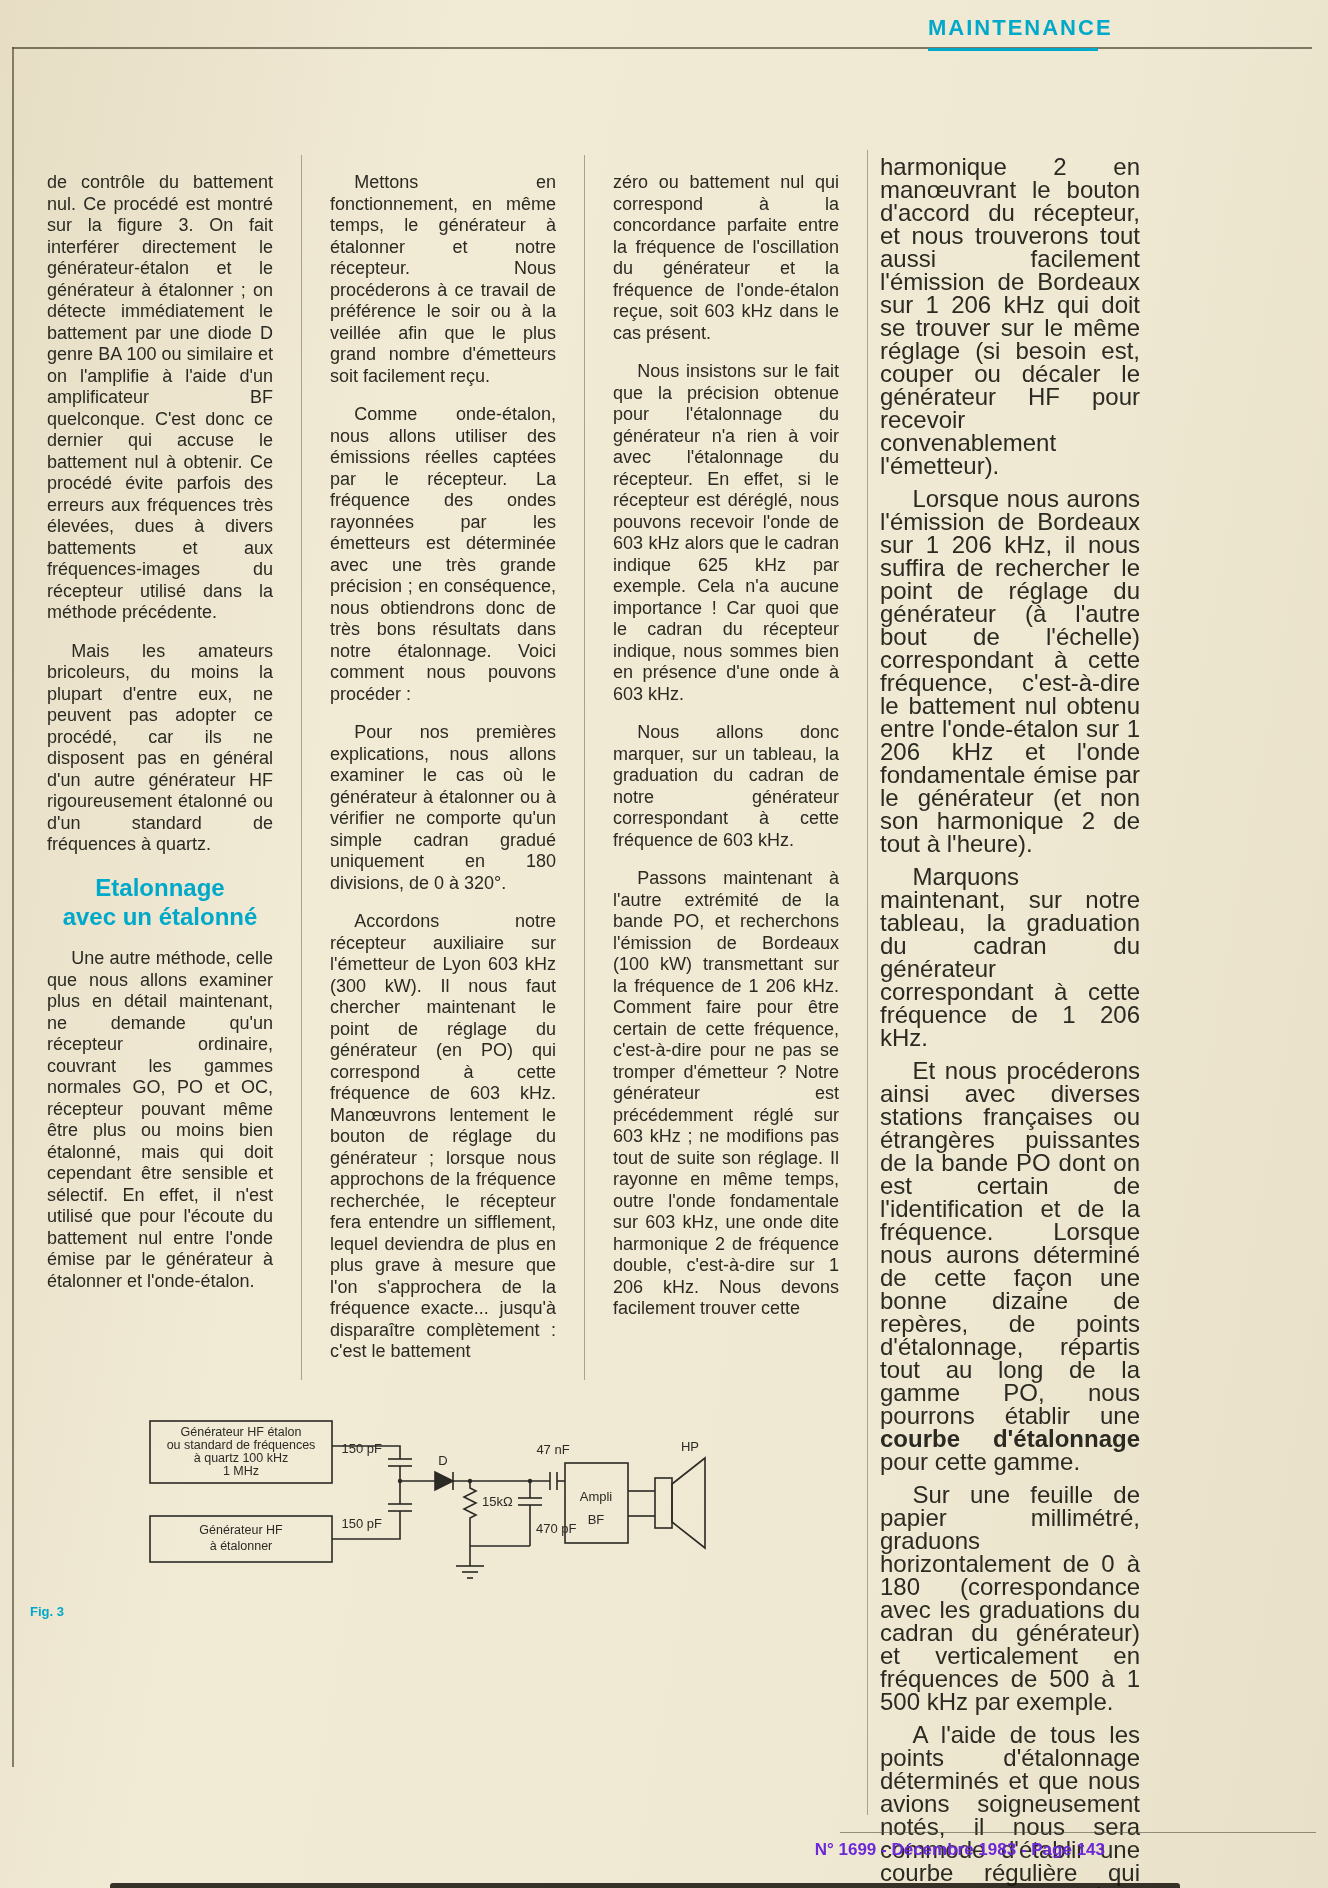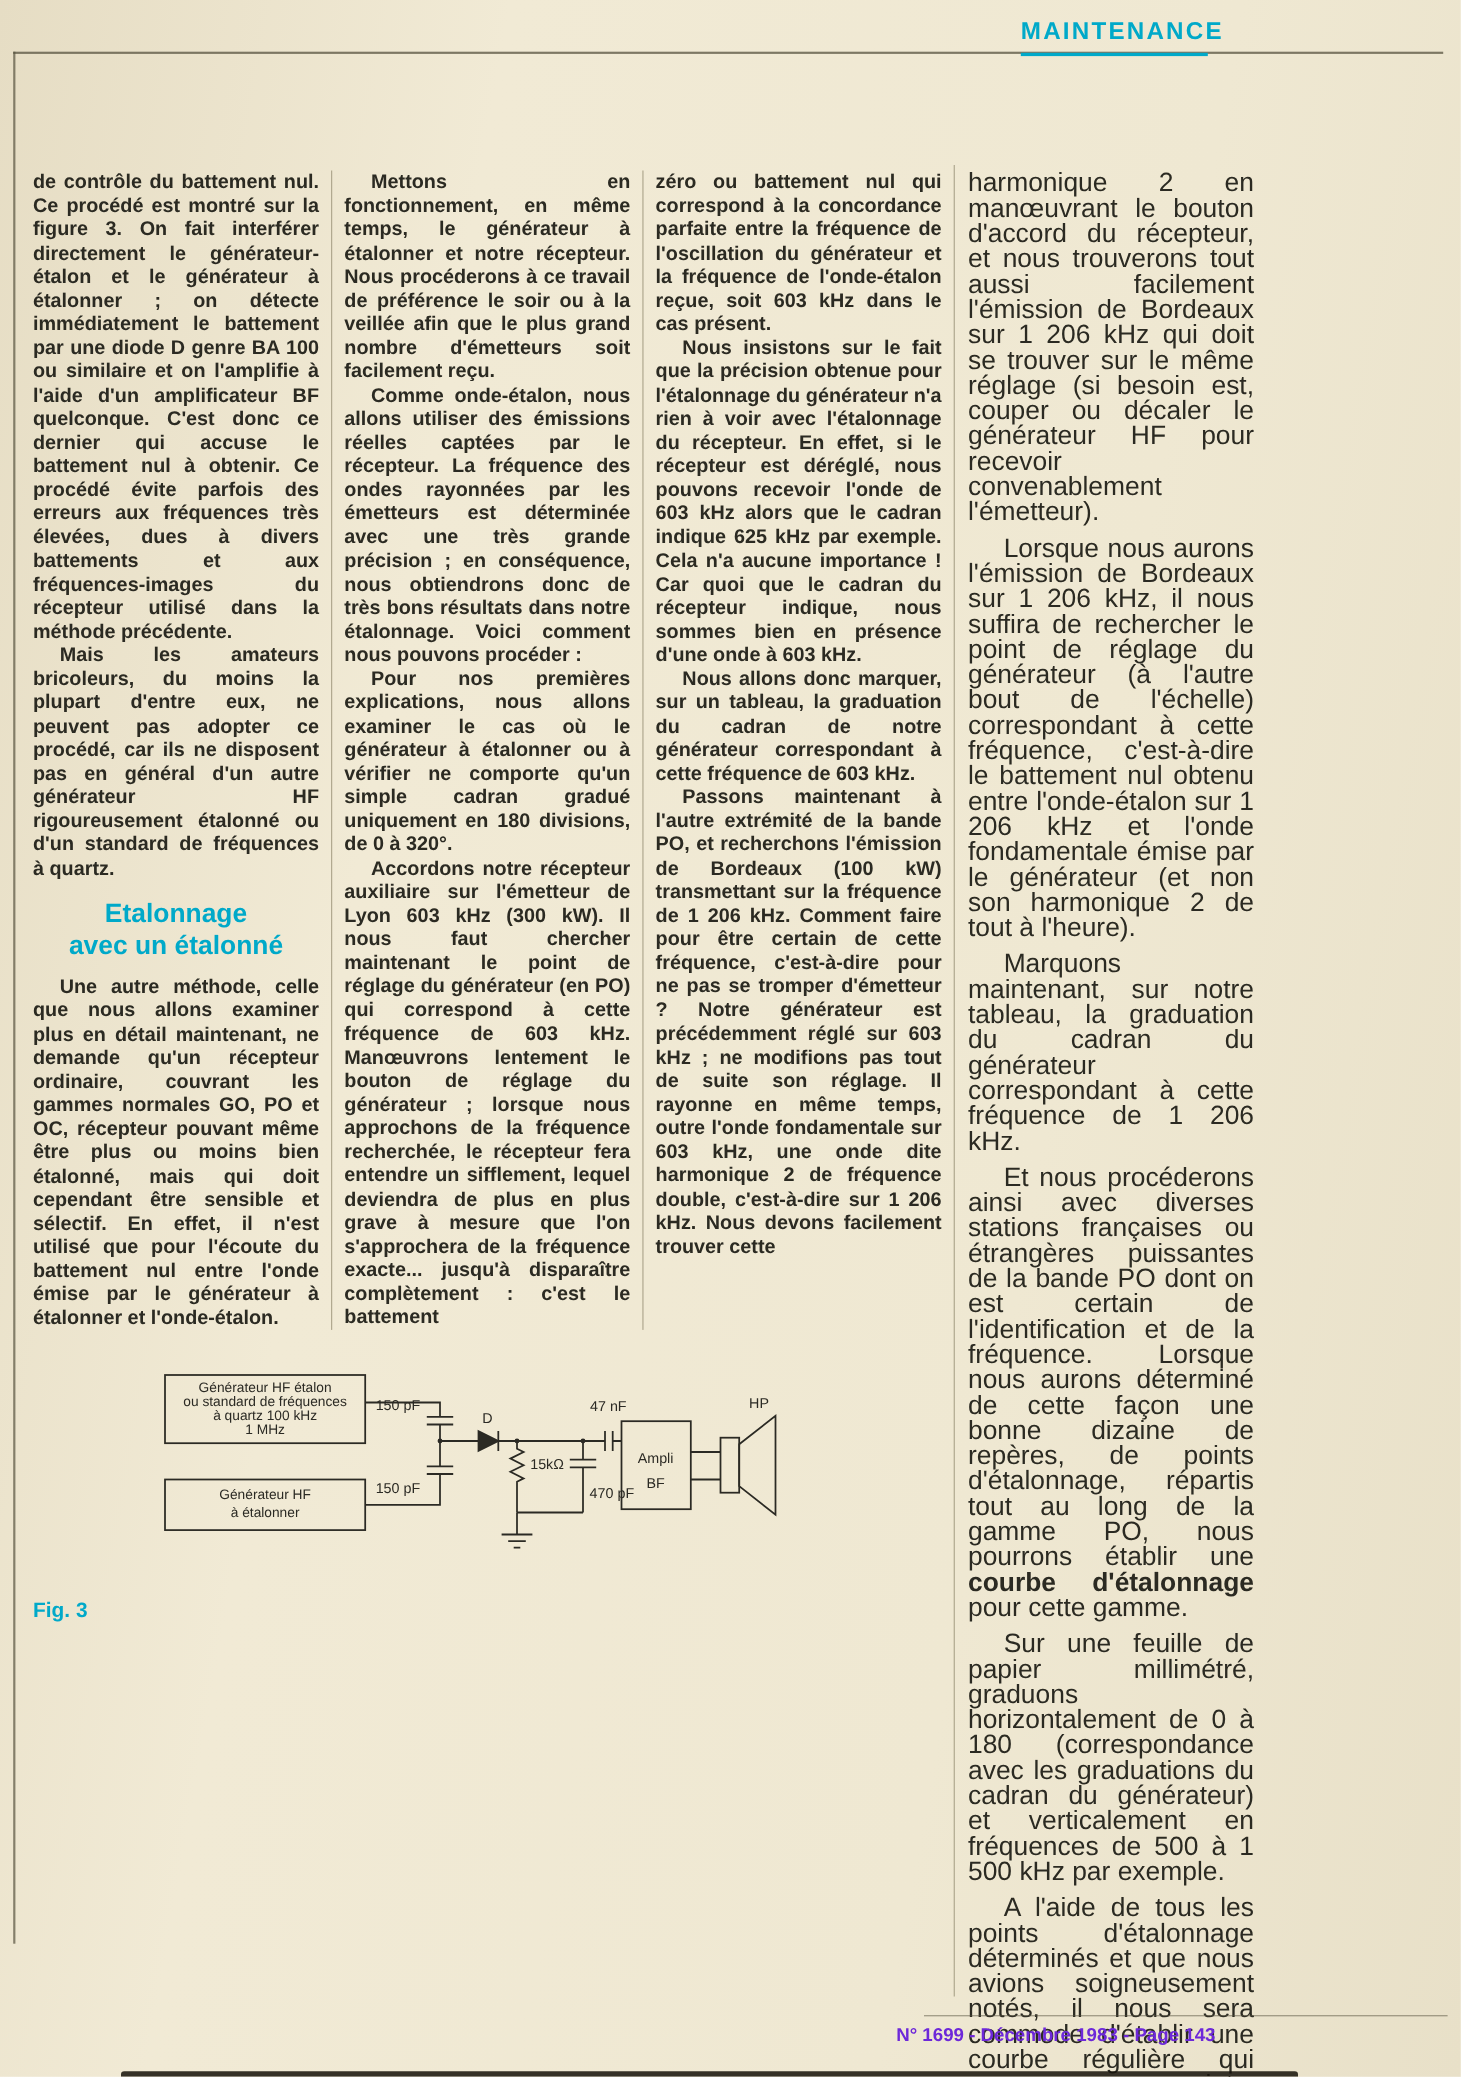--- a/index.html
+++ b/index.html
@@ -25,36 +25,36 @@
     border-bottom: 3px solid var(--accent, #00a9c9);
     padding-bottom: 7px; width: 170px; text-align: center;
   }
 
   .main { position: absolute; top: 155px; left: 30px; width: 1140px; display: flex; }
   .left3 { width: 826px; }
   .cols3 { display: flex; }
   .col { width: 260px; font-size: 18px; line-height: 21.5px; text-align: justify; hyphens: auto; }
   .sep { width: 1px; background: #aaa289; margin: 0 11px; align-self: stretch; }
   .col4 { width: 260px; margin-left: 24px; font-size: 24px; line-height: 23px; text-align: justify; hyphens: auto; }
-  .col p { margin: 0; text-indent: 1.35em; font-weight: bold; }
+  .col p { margin: 17px; text-indent: 1.35em; }
   .col4 p { margin: 0 0 10px; text-indent: 1.35em; }
   .col p.cont, .col4 p.cont { text-indent: 0; }
 
   .section-heading {
     color: var(--accent, #00a9c9);
     font-size: 24px; font-weight: bold; line-height: 1.22;
     margin: 16px 0 12px; text-align: center;
   }
 
   .figure { margin-top: 26px; }
   svg text { font-family: "Liberation Sans", sans-serif; }
   .fig-caption {
-    margin-top: 24px; margin-left: 0;
+    margin-top: 4px; margin-left: 0;
     color: var(--accent, #00a9c9);
-    font-size: 19px; font-weight: bold;
+    font-size: 13px; font-weight: bold;
   }
 
   .footer {
     position: absolute; top: 1840px; left: 30px; width: 1075px;
     text-align: right; font-weight: bold; font-size: 17px; color: #6d28d9;
   }
 </style>
 </head>
 <body>
 

